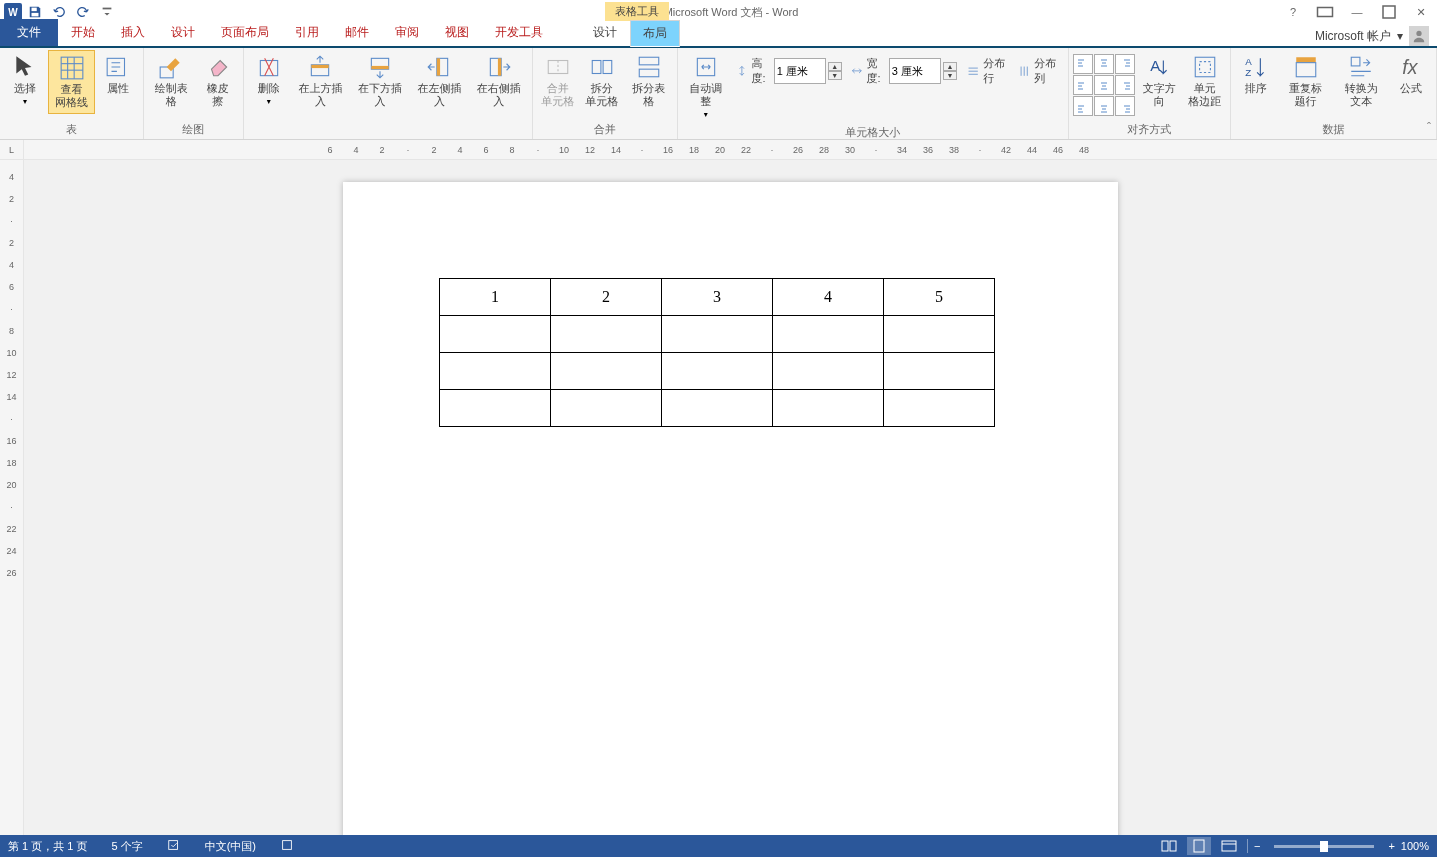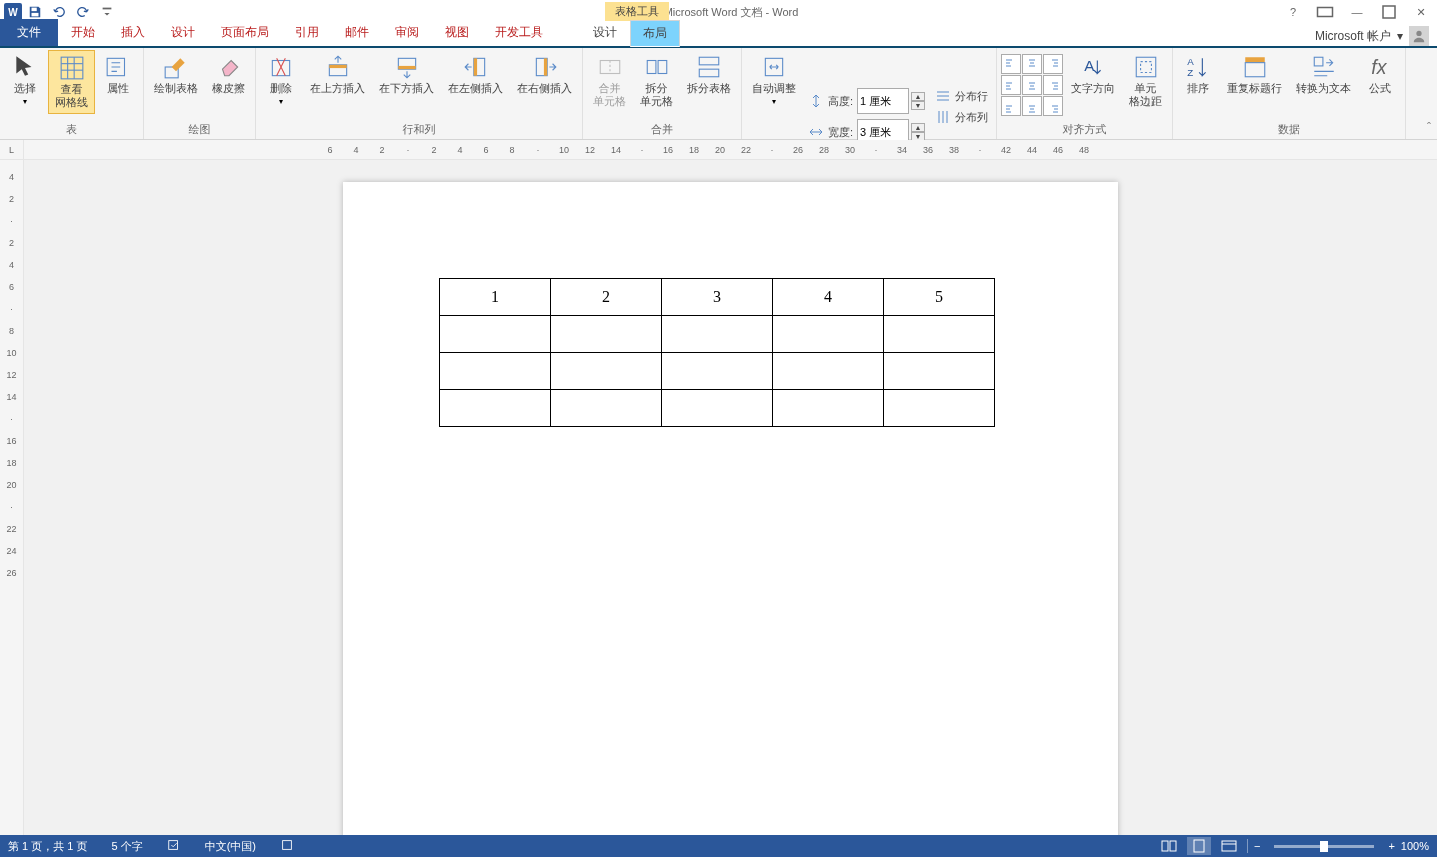--- a/index.html
+++ b/index.html
@@ -28,21 +28,21 @@
 
 .ribbon { height: 92px; background: #f5f5f5; border-bottom: 1px solid #d4d4d4; display: flex; position: relative; }
 .group { border-right: 1px solid #e0e0e0; display: flex; flex-direction: column; justify-content: space-between; padding: 2px 4px 0 4px; }
 .group-content { display: flex; align-items: flex-start; gap: 2px; flex: 1; }
 .group-label { font-size: 11px; color: #666; text-align: center; padding: 2px 0; position: relative; }
 .big-btn { display: flex; flex-direction: column; align-items: center; justify-content: flex-start; padding: 4px 6px; min-width: 42px; cursor: pointer; gap: 2px; }
 .big-btn.active { background: #fde69e; border: 1px solid #e8b33f; }
 .big-btn.disabled { opacity: 0.5; cursor: default; }
 .big-btn .icon { width: 26px; height: 26px; display: flex; align-items: center; justify-content: center; }
 .big-btn .lbl { font-size: 11px; color: #444; text-align: center; line-height: 1.2; }
-.small-stack { display: flex; flex-direction: column; gap: 1px; margin-top: 32px; }
+.small-stack { display: flex; flex-direction: row; gap: 1px; }
 .small-row { display: flex; align-items: center; gap: 4px; font-size: 11px; color: #444; padding: 2px 4px; cursor: pointer; }
 .small-row .icon { width: 16px; height: 16px; display: flex; align-items: center; justify-content: center; }
 .spin-input { display: flex; align-items: center; gap: 2px; }
 .spin-input input { width: 52px; height: 26px; font-size: 11px; border: 1px solid #ababab; padding: 0 2px; }
 .spin-btns { display: flex; flex-direction: column; }
 .spin-btns span { width: 14px; height: 9px; border: 1px solid #ababab; background: #f0f0f0; font-size: 7px; text-align: center; line-height: 7px; cursor: pointer; }
 .align-grid { display: grid; grid-template-columns: repeat(3, 20px); grid-template-rows: repeat(3, 20px); gap: 1px; }
 .align-cell { border: 1px solid #ababab; background: #fff; cursor: pointer; display: flex; align-items: center; justify-content: center; }
 .align-cell svg { width: 14px; height: 14px; }
 .collapse-ribbon { position: absolute; right: 6px; bottom: 4px; font-size: 12px; color: #888; cursor: pointer; }
@@ -255,21 +255,20 @@
           <span class="icon">
             <svg viewBox="0 0 24 24">
               <rect x="4" y="4" width="10" height="16" fill="none" stroke="#5b8bc9"></rect>
               <rect x="11" y="4" width="3" height="16" fill="#e8a33f"></rect>
               <path d="M16 12h6M19 9l3 3-3 3" stroke="#5b8bc9" fill="none"></path>
             </svg>
           </span>
           <span class="lbl">在右侧插入</span>
         </div>
     </div>
-    <div class="group-label">行和列</div>
   </div>
 
   <div class="group">
     <div class="group-content">
       <div class="big-btn disabled">
           <span class="icon">
             <svg viewBox="0 0 24 24">
               <rect x="3" y="6" width="18" height="12" fill="none" stroke="#888"></rect>
               <line x1="12" y1="6" x2="12" y2="18" stroke="#888" stroke-dasharray="2"></line>
             </svg>

